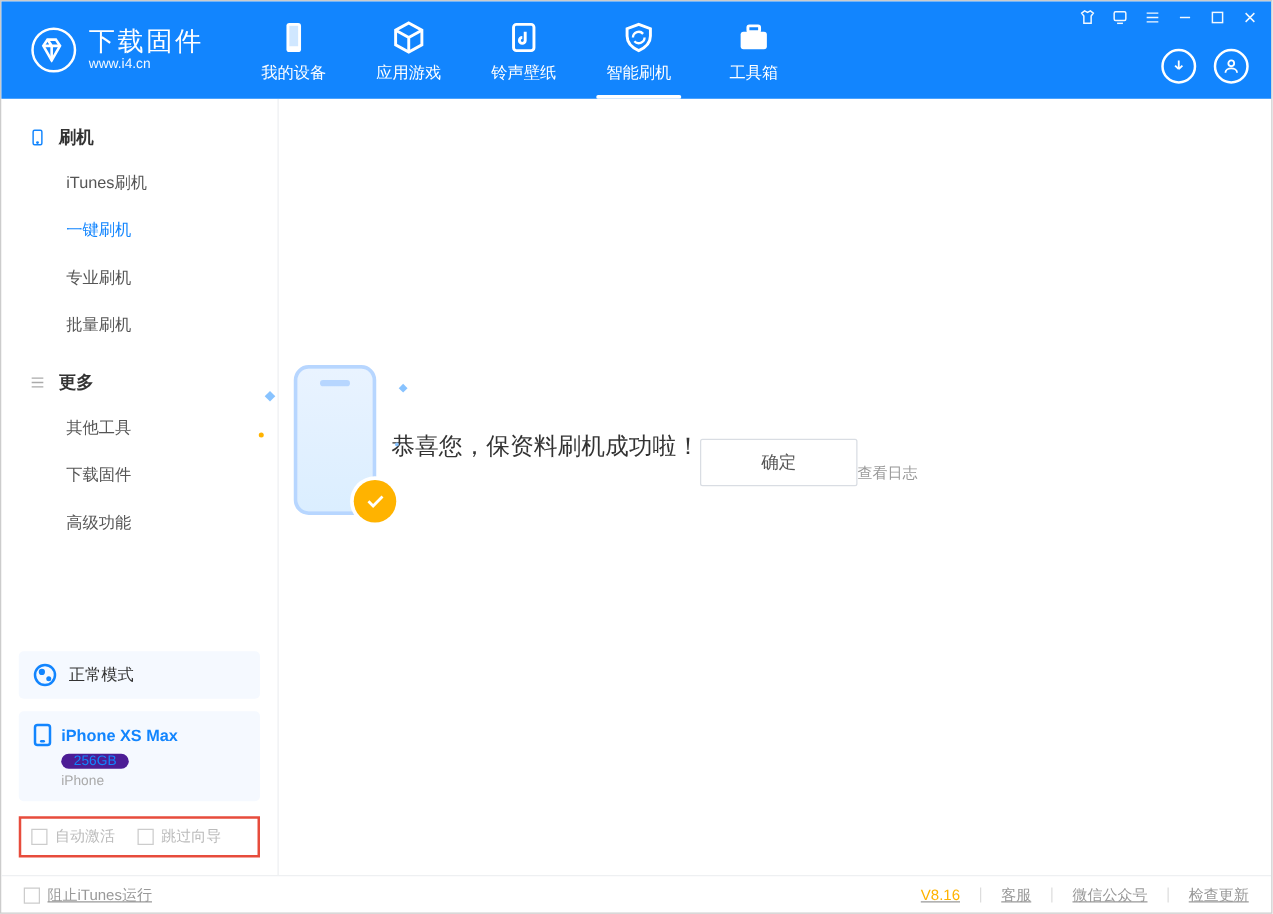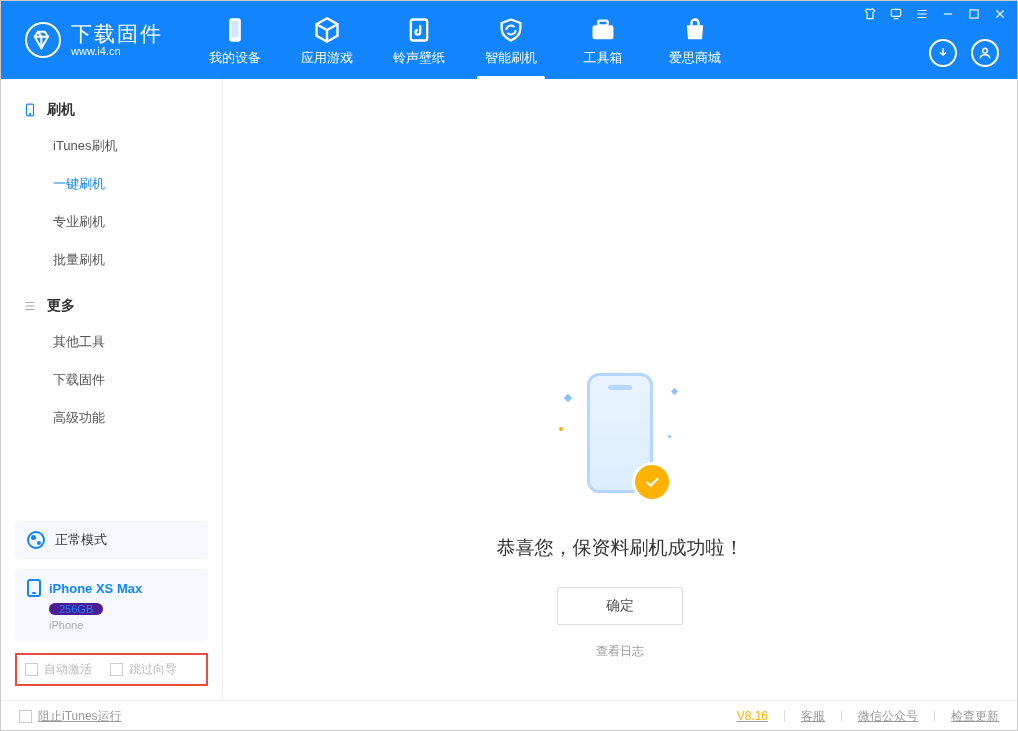--- a/index.html
+++ b/index.html
@@ -40,21 +40,21 @@
 .device-card .dev-head { display: flex; align-items: center; gap: 8px; color: #1285fe; font-weight: 600; font-size: 13px; }
 .dev-icon { width: 14px; height: 18px; border: 2px solid #1285fe; border-radius: 3px; position: relative; }
 .dev-icon::after { content: ""; position: absolute; bottom: 1.5px; left: 50%; transform: translateX(-50%); width: 4px; height: 2px; background: #1285fe; border-radius: 1px; }
 .dev-badge { display: inline-block; margin: 6px 0 4px 22px; background: #4c1d95; color: #1285fe; font-size: 11px; padding: 0 10px; border-radius: 10px; }
 .dev-sub { margin-left: 22px; font-size: 11px; color: #aaa; }
 .checkbox-row { margin: 2px 14px 14px; padding: 6px 8px; border: 2px solid #e74c3c; display: flex; gap: 18px; }
 .cb { display: flex; align-items: center; gap: 6px; font-size: 12px; color: #bbb; cursor: pointer; }
 .cb-box { width: 13px; height: 13px; border: 1px solid #ccc; background: #fff; }
 
 
-.main { flex: 1; position: relative; display: flex; flex-direction: column; align-items: center; justify-content: flex-end; padding-bottom: 40px; }
+.main { flex: 1; position: relative; display: flex; flex-direction: row; align-items: center; justify-content: flex-start; padding-bottom: 40px; }
 .phone-illustration { width: 90px; height: 140px; position: relative; margin-bottom: 28px; }
 .phone-body { position: absolute; left: 50%; transform: translateX(-50%); width: 66px; height: 120px; border: 3px solid #b7d6ff; border-radius: 12px; background: linear-gradient(180deg,#e9f3ff 0%,#dbeeff 100%); top: 6px; }
 .phone-notch { position: absolute; top: 9px; left: 50%; transform: translateX(-50%); width: 24px; height: 5px; background: #b7d6ff; border-radius: 3px; }
 .phone-check { position: absolute; bottom: 8px; right: -4px; width: 34px; height: 34px; background: #ffb300; border-radius: 50%; display: flex; align-items: center; justify-content: center; box-shadow: 0 0 0 3px #fff; }
 .phone-check svg { width: 18px; height: 18px; }
 .spark { position: absolute; background: #88c3ff; transform: rotate(45deg); }
 .spark.s1 { width: 6px; height: 6px; left: -10px; top: 28px; }
 .spark.s2 { width: 5px; height: 5px; right: -12px; top: 22px; }
 .spark.dot1 { width: 4px; height: 4px; border-radius: 50%; left: -16px; top: 60px; background: #ffb300; transform: none; }
 .spark.dot2 { width: 3px; height: 3px; border-radius: 50%; right: -6px; top: 68px; background: #88c3ff; transform: none; }
@@ -125,29 +125,20 @@
     </div>
     <div class="nav-item">
       <div class="icon-wrap">
           <svg class="nav-icon" viewBox="0 0 24 24" fill="#fff">
             <rect x="3" y="8" width="18" height="12" rx="2"></rect>
             <rect x="8" y="4" width="8" height="4" rx="1" fill="none" stroke="#fff" stroke-width="2"></rect>
           </svg>
         </div>
       <div class="label">工具箱</div>
     </div>
-    <div class="nav-item">
-      <div class="icon-wrap">
-          <svg class="nav-icon" viewBox="0 0 24 24" fill="#fff">
-            <path d="M5 8h14l-1 12H6z"></path>
-            <path d="M9 8V6a3 3 0 0 1 6 0v2" fill="none" stroke="#fff" stroke-width="2"></path>
-          </svg>
-        </div>
-      <div class="label">爱思商城</div>
-    </div>
   </div>
   <div class="window-controls">
     <svg viewBox="0 0 24 24" fill="none" stroke="#fff" stroke-width="2">
         <path d="M4 6l4-3 4 2 4-2 4 3-3 4v10H7V10z"></path>
       </svg>
     <svg viewBox="0 0 24 24" fill="none" stroke="#fff" stroke-width="2">
         <rect x="4" y="4" width="16" height="12" rx="2"></rect>
         <path d="M8 20h8"></path>
       </svg>
     <svg viewBox="0 0 24 24" fill="none" stroke="#fff" stroke-width="2">

